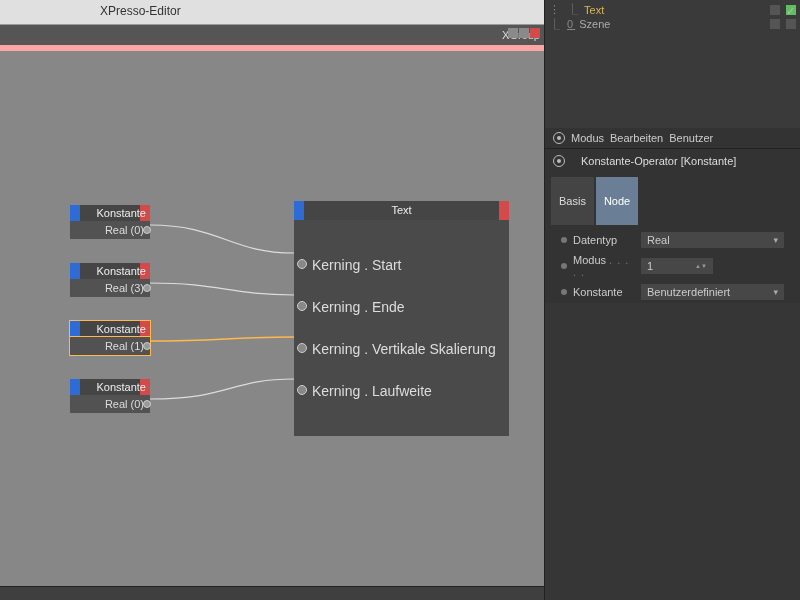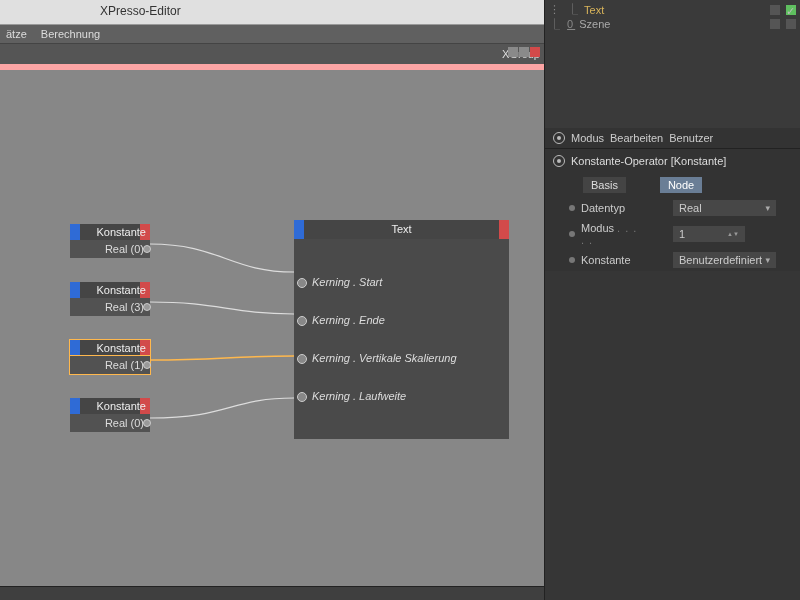--- a/index.html
+++ b/index.html
@@ -33,69 +33,65 @@
   .knode .bot { background: #525252; color: #ddd; padding: 3px 6px; text-align: right; position: relative; }
   .knode .port { position: absolute; right: -1px; top: 5px; width: 8px; height: 8px; border-radius: 50%; background: #999; border: 1px solid #ccc; }
   .knode.selected .top, .knode.selected .bot { outline: 1px solid #ffb84d; }
 
   
   .tnode { position: absolute; width: 215px; background: #454545; }
   .tnode .thead { background: #454545; color: #eee; text-align: center; padding: 3px 0 4px; position: relative; }
   .tnode .thead::before { content: ""; position: absolute; left: 0; top: 0; width: 10px; height: 100%; background: #2f6bd6; }
   .tnode .thead::after { content: ""; position: absolute; right: 0; top: 0; width: 10px; height: 100%; background: #d24a4a; }
   .tnode .ports { padding: 24px 6px 24px 6px; background: #4a4a4a; }
-  .tnode .pin { position: relative; padding: 13px 0 13px 12px; color: #ddd; font-size: 11px; font-style: italic; }
+  .tnode .pin { position: relative; padding: 13px 0 13px 12px; color: #ddd; font-size: 14px; }
   .tnode .pin::before { content: ""; position: absolute; left: -3px; top: 15px; width: 8px; height: 8px; border-radius: 50%; background: #888; border: 1px solid #ccc; }
 
   
   .hscroll { height: 14px; background: #3f3f3f; border-top: 1px solid #222; }
 
   
   .scene { height: 128px; background: #3a3a3a; padding: 2px 4px; position: relative; }
   .srow { display: flex; align-items: center; gap: 4px; padding: 1px 0; }
   .srow .lbl { flex: 1; color: #aaa; }
   .srow .lbl.hl { color: #d9b45a; }
   .dots { color: #888; letter-spacing: 2px; }
   .tog { width: 10px; height: 10px; background: #555; margin-left: 2px; }
   .tog.on { background: #5fbf5f; }
 
   
   .attr-tabs { display: flex; background: #2e2e2e; border-top: 1px solid #111; }
   .attr-tab { padding: 5px 10px; color: #aaa; background: #333; }
   .attr-tab.active { color: #f0a030; border-bottom: 2px solid #f0a030; }
   .attr-mbar { display: flex; gap: 6px; padding: 4px 8px; background: #333; color: #ccc; border-bottom: 1px solid #222; }
   .attr-mbar .gearwrap { display: flex; align-items: center; gap: 2px; }
-  .attr-title { padding: 6px 8px; background: #333; display: flex; align-items: center; gap: 6px; color: #ddd; }
+  .attr-title { padding: 6px 8px; background: #333; display: flex; align-items: center; gap: 16px; color: #ddd; }
   .gear { width: 12px; height: 12px; border: 1px solid #bbb; border-radius: 50%; position: relative; }
   .gear::before { content: ""; position: absolute; inset: 3px; background: #bbb; border-radius: 50%; }
   .sub-tabs { display: flex; gap: 2px; padding: 4px 6px; background: #333; }
-  .sub-tab { padding: 2px 8px; background: #444; color: #ddd; margin-left: 32px; }
+  .sub-tab { padding: 18px 8px; background: #444; color: #ddd; }
   .sub-tab.active { background: #6a7e96; color: #fff; }
   .sect { padding: 4px 8px; background: #333; color: #ddd; font-weight: bold; }
-  .prop-row { display: flex; align-items: center; gap: 6px; padding: 3px 24px; background: #333; color: #ccc; }
+  .prop-row { display: flex; align-items: center; gap: 6px; padding: 3px 16px; background: #333; color: #ccc; }
   .prop-row .bullet { width: 6px; height: 6px; border-radius: 50%; background: #777; }
   .prop-row .plabel { flex: 0 0 62px; }
-  .prop-row .pval { flex: 1; background: #474747; padding: 2px 6px; display: flex; justify-content: space-between; align-items: center; margin-left: 24px; }
+  .prop-row .pval { flex: 1; background: #474747; padding: 2px 6px; display: flex; justify-content: space-between; align-items: center; }
   .prop-row .chev { color: #aaa; font-size: 9px; }
   .prop-row .spin { display: flex; flex-direction: column; font-size: 6px; line-height: 5px; color: #999; }
   .dots2 { color: #777; letter-spacing: 1px; }
   .right-rest { flex: 1; background: #363636; }
 </style>
 </head>
 <body>
 
 <div class="root">
 
   <div class="left">
     <div class="titlebar">
       <span>XPresso-Editor</span>
-    </div>
-    <div class="menubar">
-      <span>ätze</span>
-      <span>Berechnung</span>
     </div>
     <div class="xgroup-hdr">
       <span>XGroup</span>
       <div class="xgroup-ctrls">
         <div class="xgc"></div>
         <div class="xgc"></div>
         <div class="xgc red"></div>
       </div>
     </div>
 

